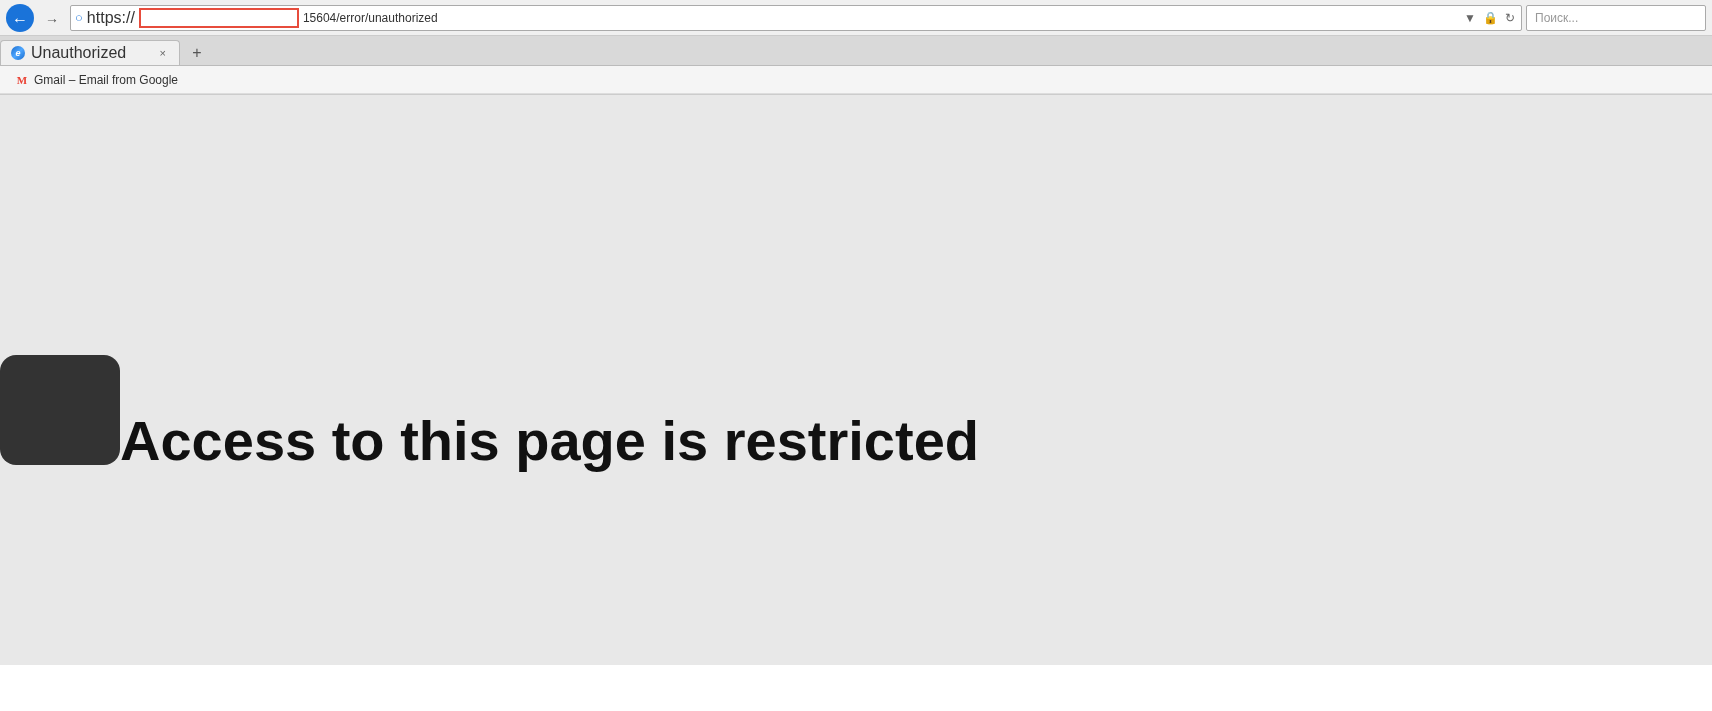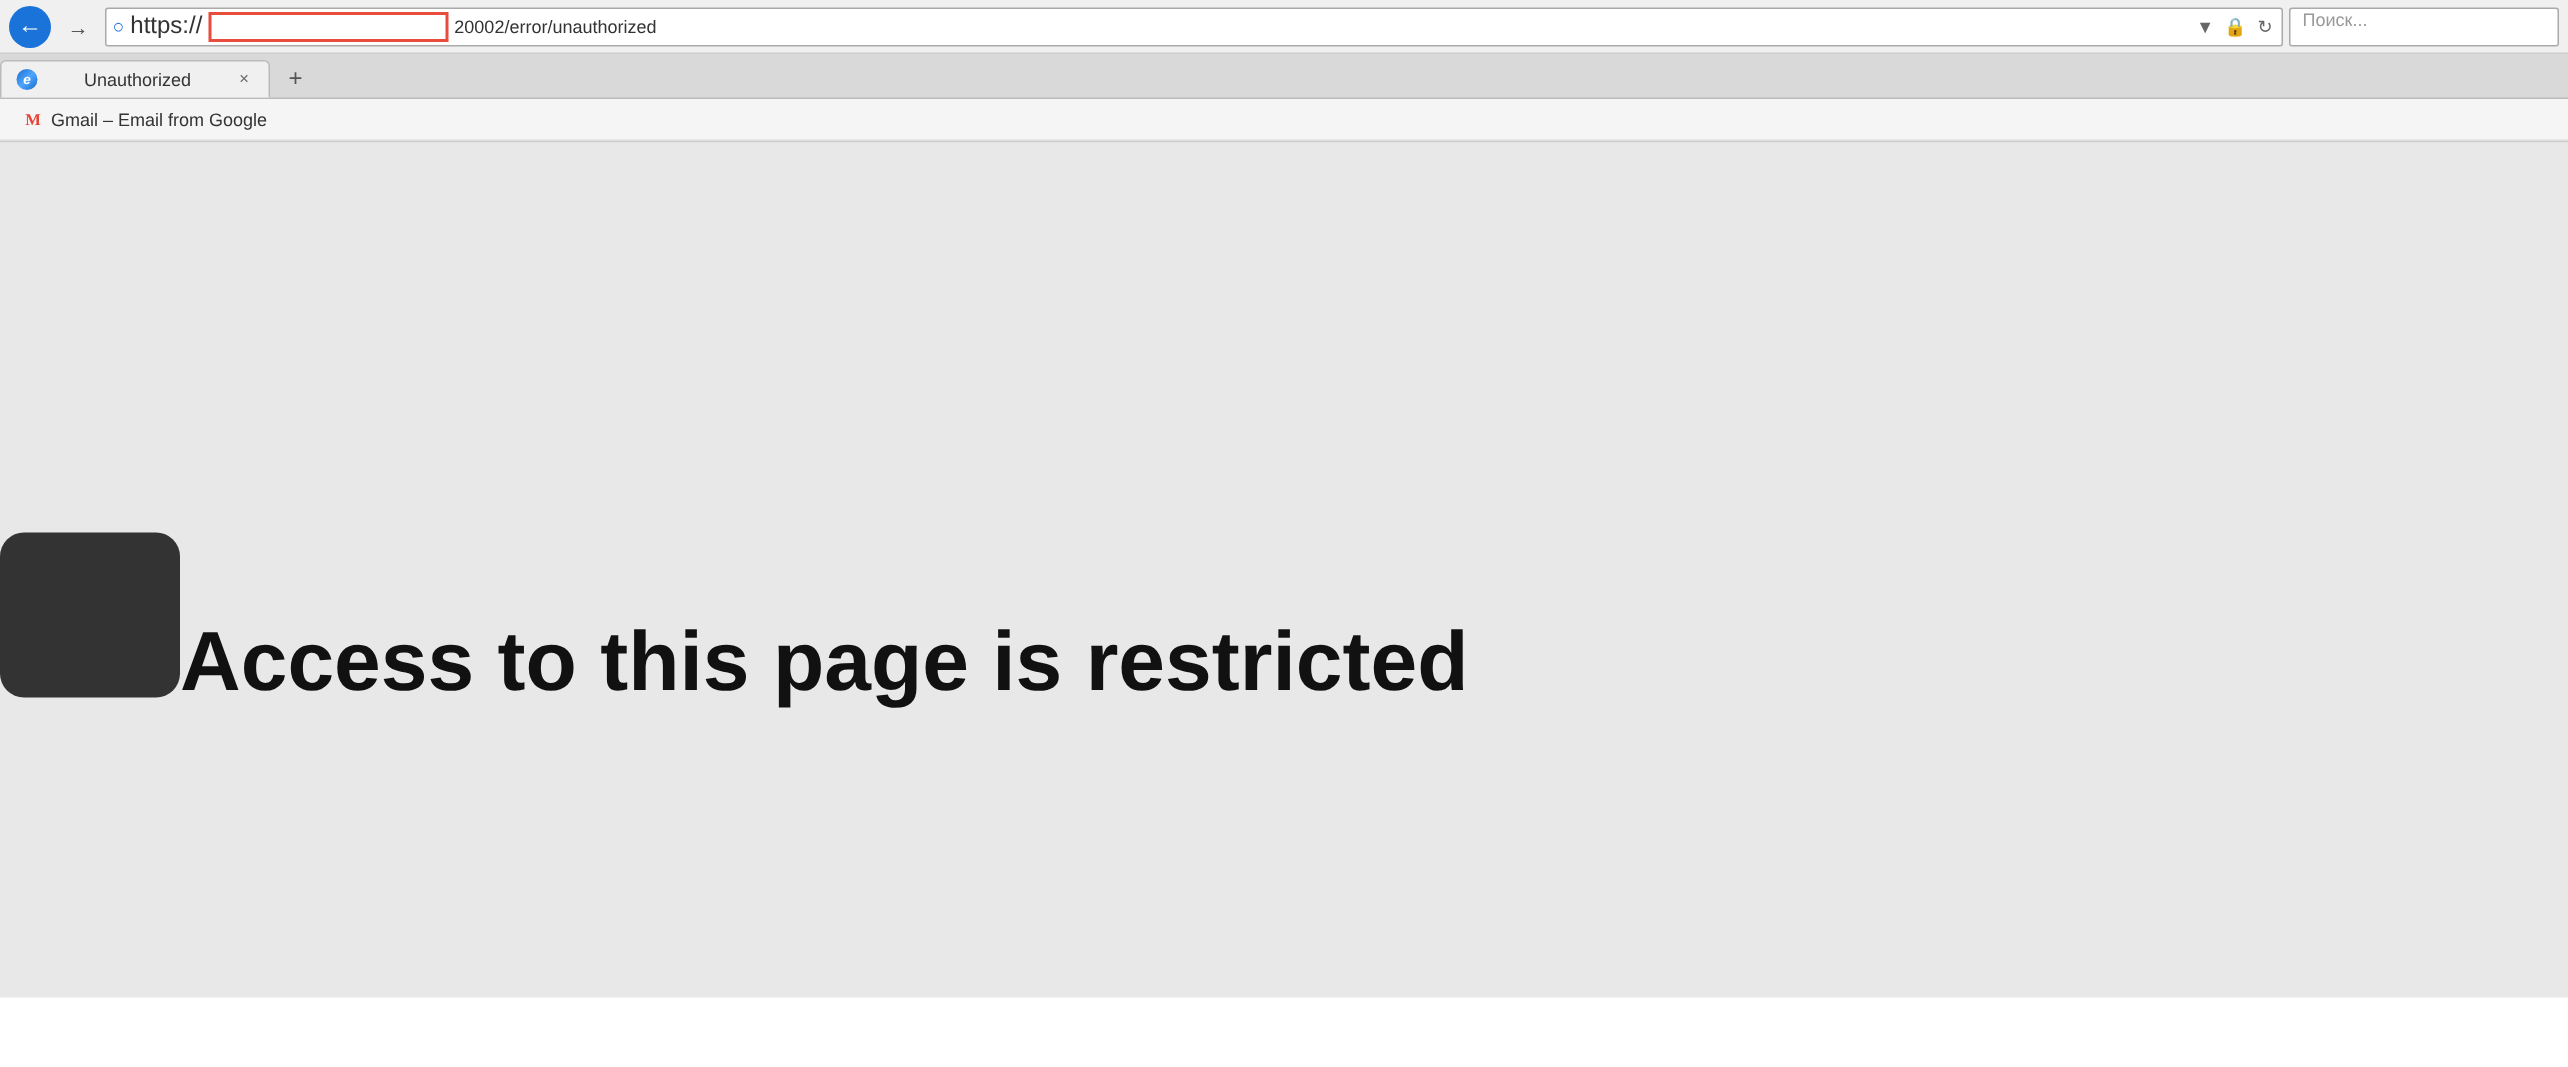--- a/index.html
+++ b/index.html
@@ -89,21 +89,21 @@
       cursor: pointer;
       color: #666;
       font-size: 12px;
       padding: 2px;
       display: flex;
       align-items: center;
     }
 
     .search-bar {
       display: flex;
-      align-items: flex-start;
+      align-items: center;
       background: white;
       border: 1px solid #aaa;
       border-radius: 2px;
       height: 26px;
       padding: 0 8px;
       min-width: 180px;
       font-size: 12px;
       color: #999;
     }
 
@@ -160,22 +160,21 @@
       top: 50%;
       left: 50%;
       transform: translate(-50%, -50%);
     }
 
     .tab-label {
       flex: 1;
       overflow: hidden;
       white-space: nowrap;
       text-overflow: ellipsis;
-      font-size: 12px;
-      margin-left: 25px;
+      font-size: 16px;
     }
 
     .tab-close {
       background: none;
       border: none;
       cursor: pointer;
       color: #666;
       font-size: 11px;
       padding: 1px 3px;
       border-radius: 3px;
@@ -267,21 +266,21 @@
   <div class="nav-bar">
 
     <button class="nav-btn back">←</button>
 
     <button class="nav-btn">→</button>
 
     <div class="address-bar-container">
       <span class="address-bar-icon">○</span>
       <span style="font-size:16px;color:#333;">https://</span>
       <span class="address-bar-url-highlight"></span>
-      <span class="address-bar-url-rest">20002/error/unauthorized</span>
+      <span class="address-bar-url-rest">15604/error/unauthorized</span>
       <div class="address-bar-actions">
         <button class="addr-btn">▼</button>
         <button class="addr-btn">🔒</button>
         <button class="addr-btn">↻</button>
       </div>
     </div>
 
     <div class="search-bar">
       <span>Поиск...</span>
     </div>

